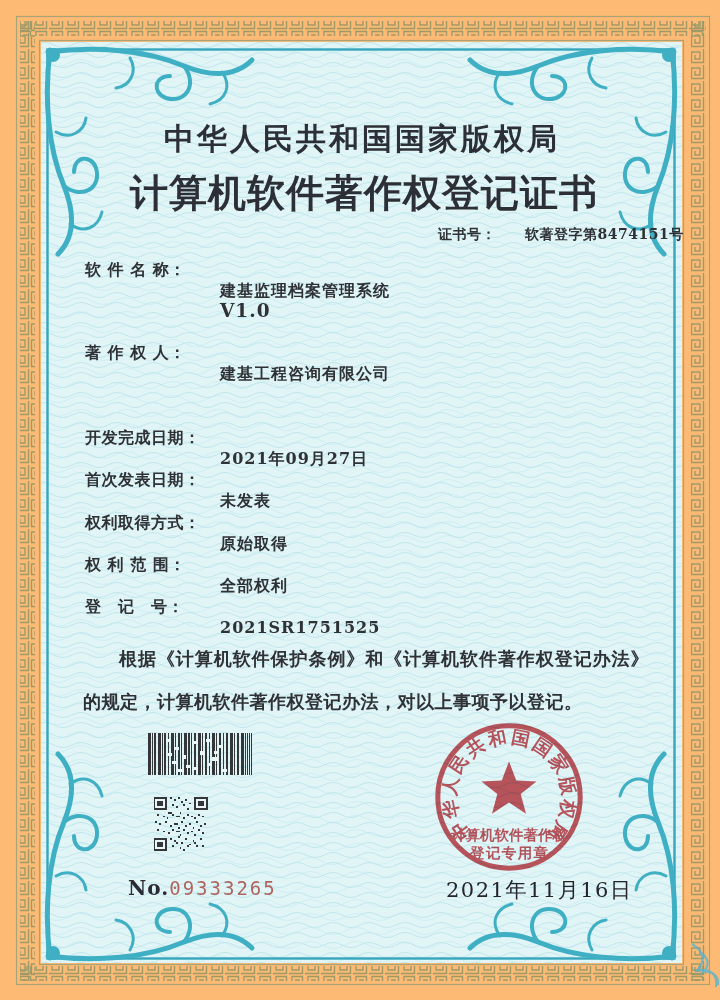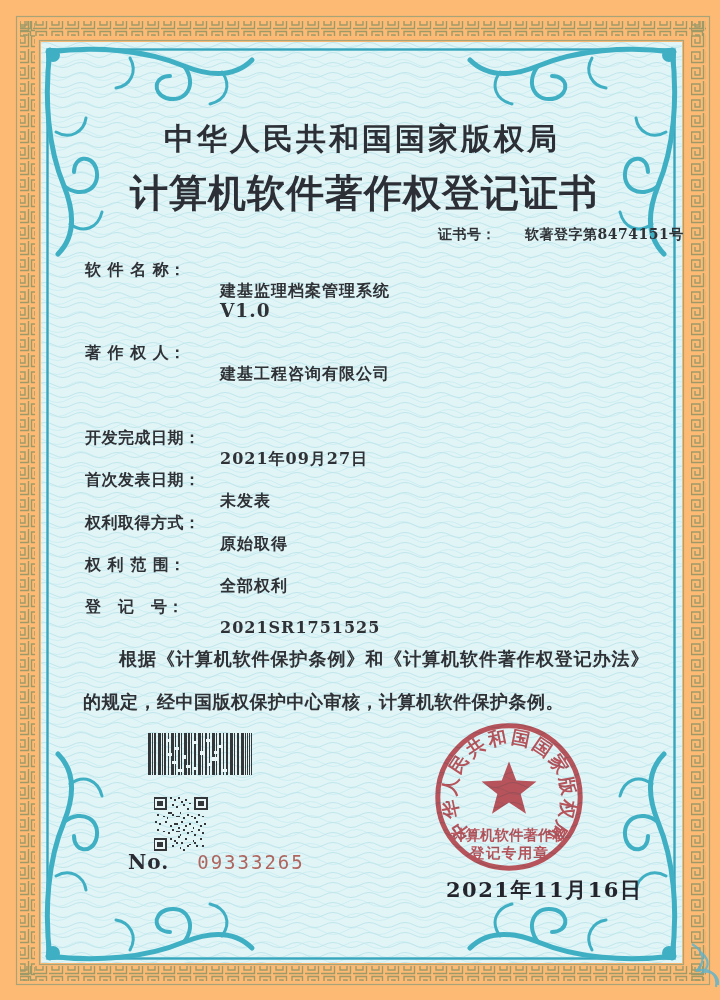--- a/index.html
+++ b/index.html
@@ -15,25 +15,25 @@
   .certno{top:226px;left:438px;display:flex;gap:29px;font-size:14px;font-weight:700;letter-spacing:.5px;}
   
   .row{position:absolute;left:85px;display:flex;font-size:16px;font-weight:700;letter-spacing:.5px;}
   .row .lbl{width:135px;flex:none;}
   .row .val{letter-spacing:1px;margin-top:21px;}
   .val2{top:288px;left:220px;font-size:18.5px;font-weight:700;letter-spacing:1px;margin-top:12px;}
   
   .statement{top:637px;left:83px;width:566px;font-size:18px;line-height:43px;font-weight:700;
              text-indent:36px;letter-spacing:.5px;text-align:justify;}
   
-  .serial{top:850px;left:128px;display:flex;gap:28px;align-items:baseline;}
+  .serial{top:876px;left:128px;display:flex;gap:0;align-items:baseline;}
   .serial .no-lbl{font-size:20px;font-weight:700;color:#2b2c33;letter-spacing:1px;}
   .serial .no-num{font-family:"DejaVu Sans Mono","Liberation Mono",monospace;font-size:19px;
                   color:#aa564e;letter-spacing:2px;opacity:.9;}
-  .issue-date{top:876px;left:446px;font-size:21px;font-weight:700;letter-spacing:1.5px;color:#24252c;}
+  .issue-date{top:876px;left:446px;font-size:21px;font-weight:400;letter-spacing:1.5px;color:#24252c;}
   
   .seal{left:420px;top:708px;mix-blend-mode:multiply;}
   .barcode{left:148px;top:733px;}
   .qrcode{left:152px;top:797px;}
 </style>
 </head>
 <body>
 
 <div class="page">
 
@@ -127,21 +127,21 @@
   <div class="row nowrap" style="top:555px">
     <span class="lbl">权 利 范 围：</span>
     <span class="val">全部权利</span>
   </div>
 
   <div class="row nowrap" style="top:597px">
     <span class="lbl">登　记　号：</span>
     <span class="val">2021SR1751525</span>
   </div>
 
-  <div class="abs statement">根据《计算机软件保护条例》和《计算机软件著作权登记办法》的规定，经中国版权保护中心审核，计算机软件保护条例。</div>
+  <div class="abs statement">根据《计算机软件保护条例》和《计算机软件著作权登记办法》的规定，计算机软件著作权登记办法，对以上事项予以登记。</div>
 
   <svg class="abs barcode" width="104" height="42" viewBox="0 0 104 42">
     <g fill="#33373a">
       <rect x="0" width="3" height="42"></rect>
         <rect x="4" width="1" height="42"></rect>
         <rect x="6" width="2" height="42"></rect>
       <rect x="10" width="3" height="42"></rect>
         <rect x="14" width="1" height="42"></rect>
         <rect x="16" width="2" height="42"></rect>
       <rect x="20" width="1" height="42"></rect>

